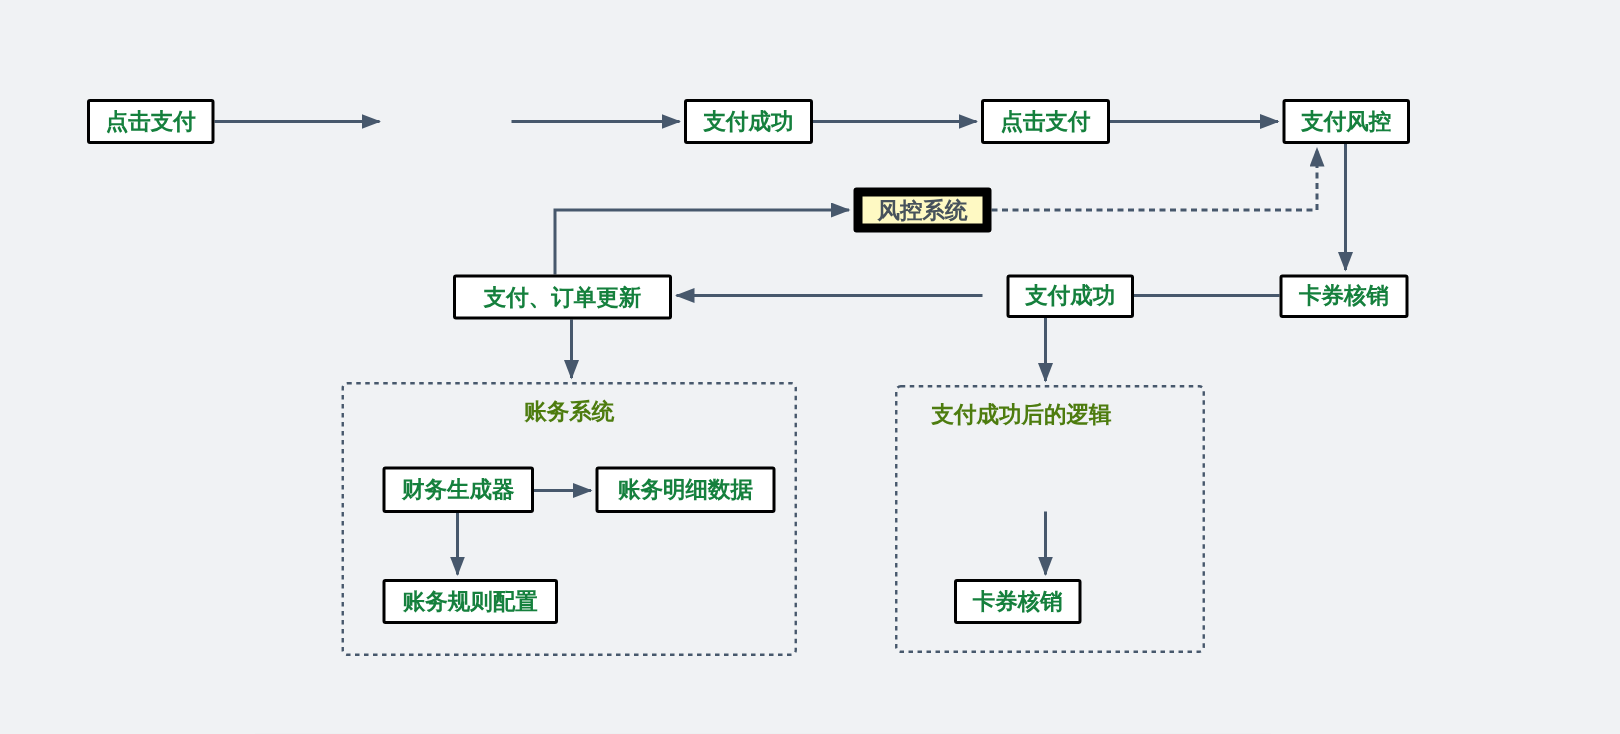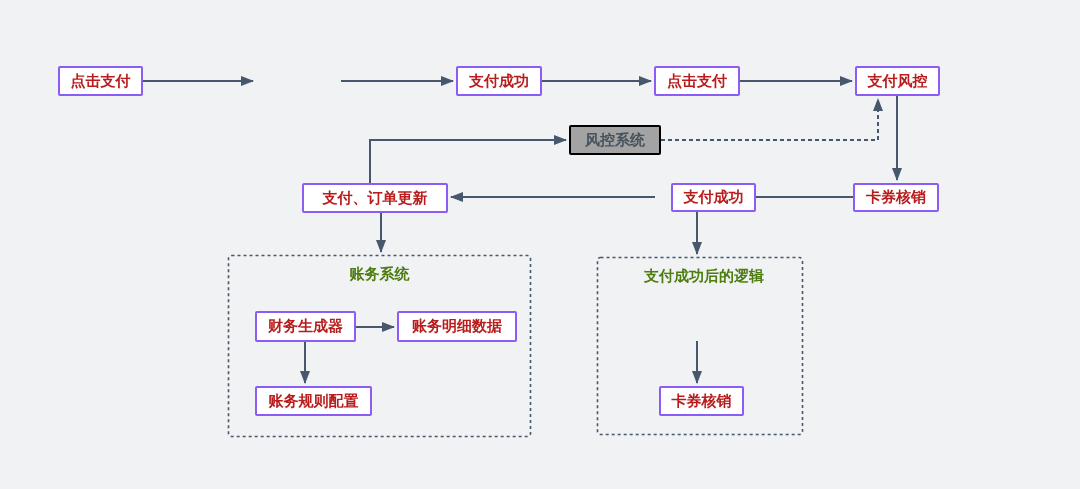--- a/index.html
+++ b/index.html
@@ -8,32 +8,32 @@
     position:relative;
     width:1080px;height:489px;
     background:#f0f2f4;
     overflow:hidden;
   }
   .edges{position:absolute;left:0;top:0;width:1080px;height:489px;}
   .node{
     position:absolute;
     box-sizing:border-box;
     background:#ffffff;
-    border:2px solid #8b5cf6;
+    border:2px solid #000000;
     border-radius:2px;
-    color:#b91c1c;
+    color:#15803d;
     font-size:15px;
     font-weight:600;
     display:flex;align-items:center;justify-content:center;
     white-space:nowrap;
     z-index:2;
   }
   .node--highlight{
-    background:#a3a3a3;
-    border:2px solid #000000;
+    background:#fef9c3;
+    border:6px solid #000000;
     color:#47525c;
     text-align:right;
   }
   .group{
     position:absolute;
     box-sizing:border-box;
     z-index:1;
   }
   .group-title{
     position:absolute;
@@ -86,18 +86,18 @@
   <div class="node" style="left:671px;top:183px;width:85px;height:29px;text-align:right;">支付成功</div>
   <div class="node" style="left:853px;top:183px;width:86px;height:29px;">卡券核销</div>
 
   <div class="group" style="left:228px;top:255px;width:303px;height:182px;">
     <div class="group-title">账务系统</div>
     <div class="node" style="left:27px;top:56px;width:101px;height:31px;">财务生成器</div>
     <div class="node" style="left:169px;top:56px;width:120px;height:31px;">账务明细数据</div>
     <div class="node" style="left:27px;top:131px;width:117px;height:30px;">账务规则配置</div>
   </div>
 
-  <div class="group" style="left:601px;top:257px;width:206px;height:178px;">
+  <div class="group" style="left:578px;top:257px;width:206px;height:178px;">
     <div class="group-title">支付成功后的逻辑</div>
     <div class="node" style="left:58px;top:129px;width:85px;height:30px;">卡券核销</div>
   </div>
 
 </div>
 
 </body></html>

